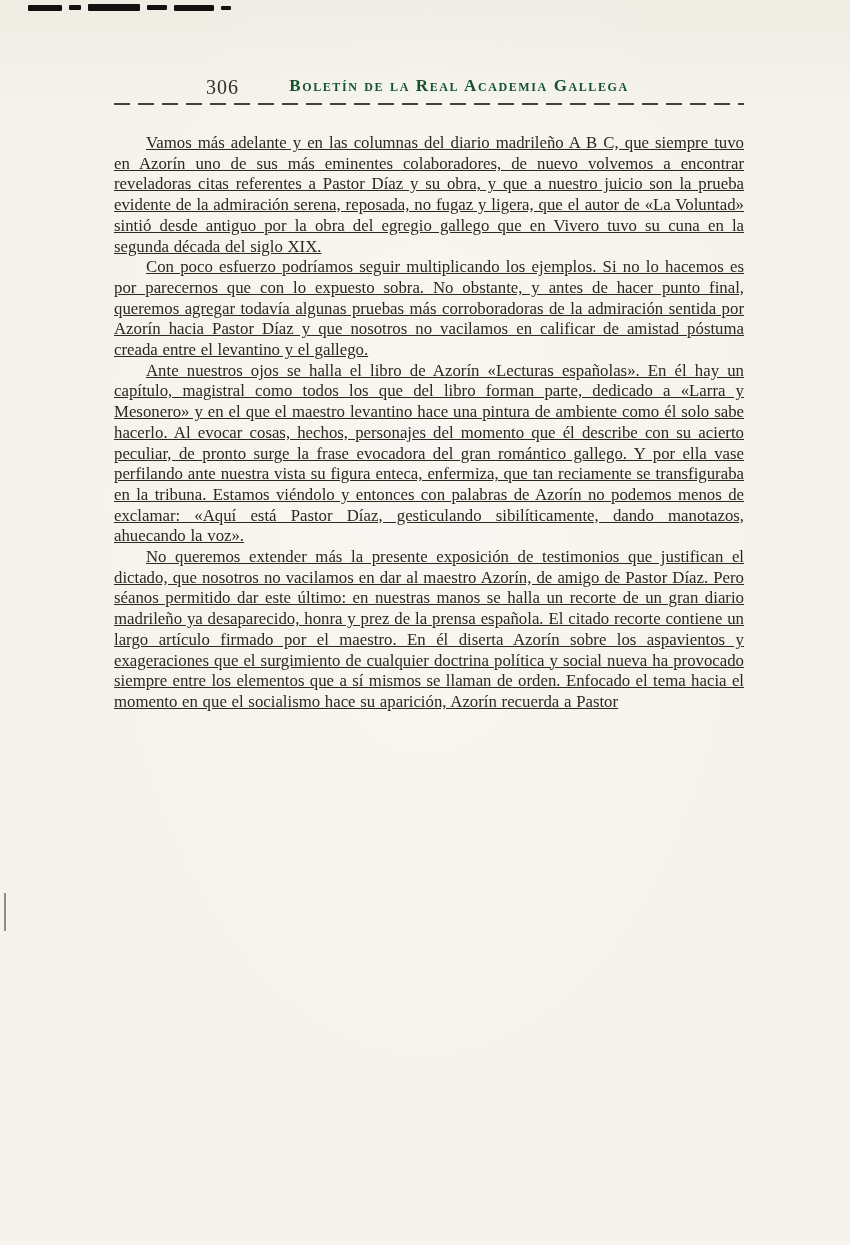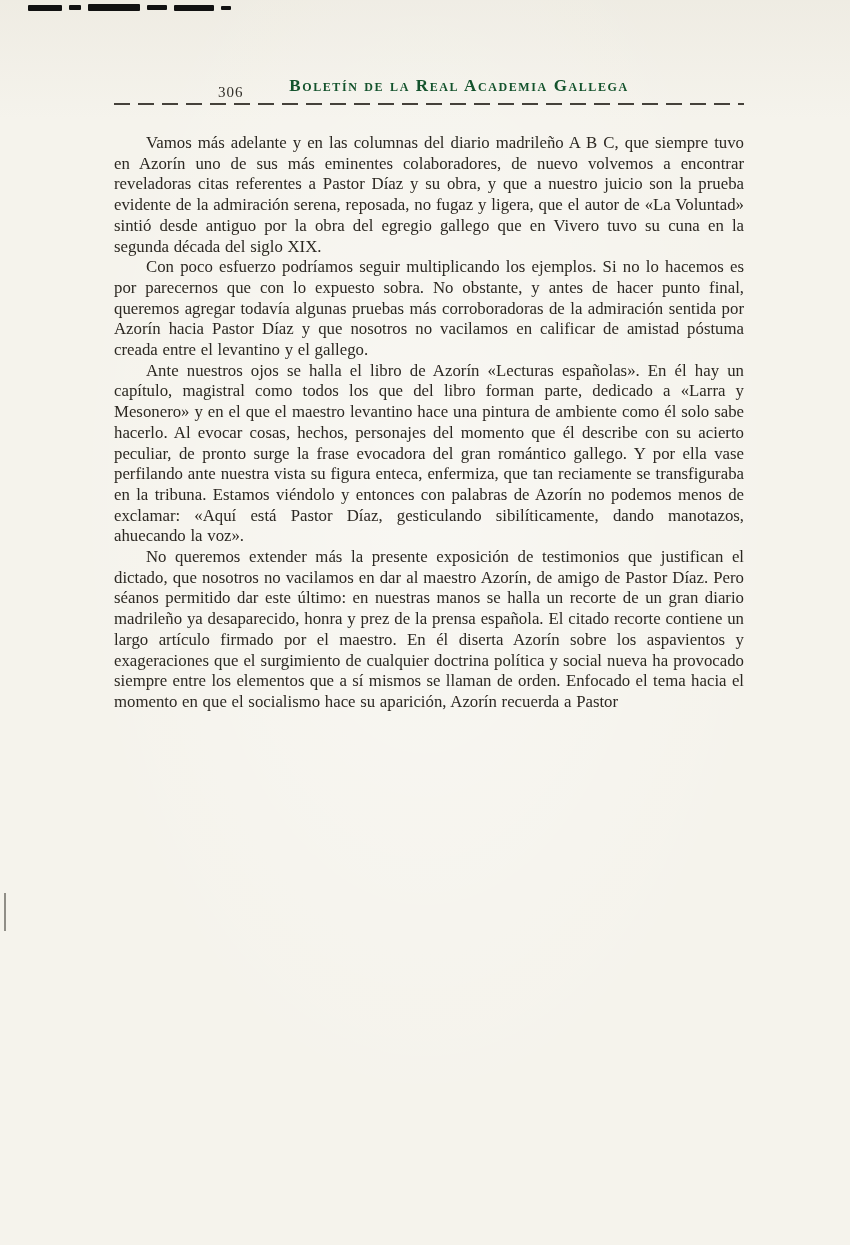--- a/index.html
+++ b/index.html
@@ -56,26 +56,25 @@
     width: 630px;
   }
 
   .page-header {
     position: relative;
     height: 22px;
     margin-bottom: 2px;
   }
   .page-number {
     position: absolute;
-    left: 104px;
+    left: 92px;
     top: 0;
-    font-size: 15px;
+    font-size: 20px;
     letter-spacing: 1px;
     color: #33302a;
-    margin-top: 8px;
   }
   .header-title {
     display: block;
     text-align: center;
     font-variant: small-caps;
     font-weight: bold;
     font-size: 17px;
     letter-spacing: 1.6px;
     color: #14532d;
     padding-left: 60px;
@@ -85,20 +84,21 @@
     margin-top: 5px;
     background: repeating-linear-gradient(
       to right,
       #45413a 0px, #45413a 16px,
       rgba(0,0,0,0) 16px, rgba(0,0,0,0) 24px
     );
   }
 
   .body-text {
     margin-top: 28px;
+    text-decoration: underline;
   }
   .body-text p {
     margin: 0;
     text-align: justify;
     text-indent: 32px;
     font-size: 16.8px;
     line-height: 20.7px;
     color: #2c2822;
     word-spacing: 0.5px;
   }

